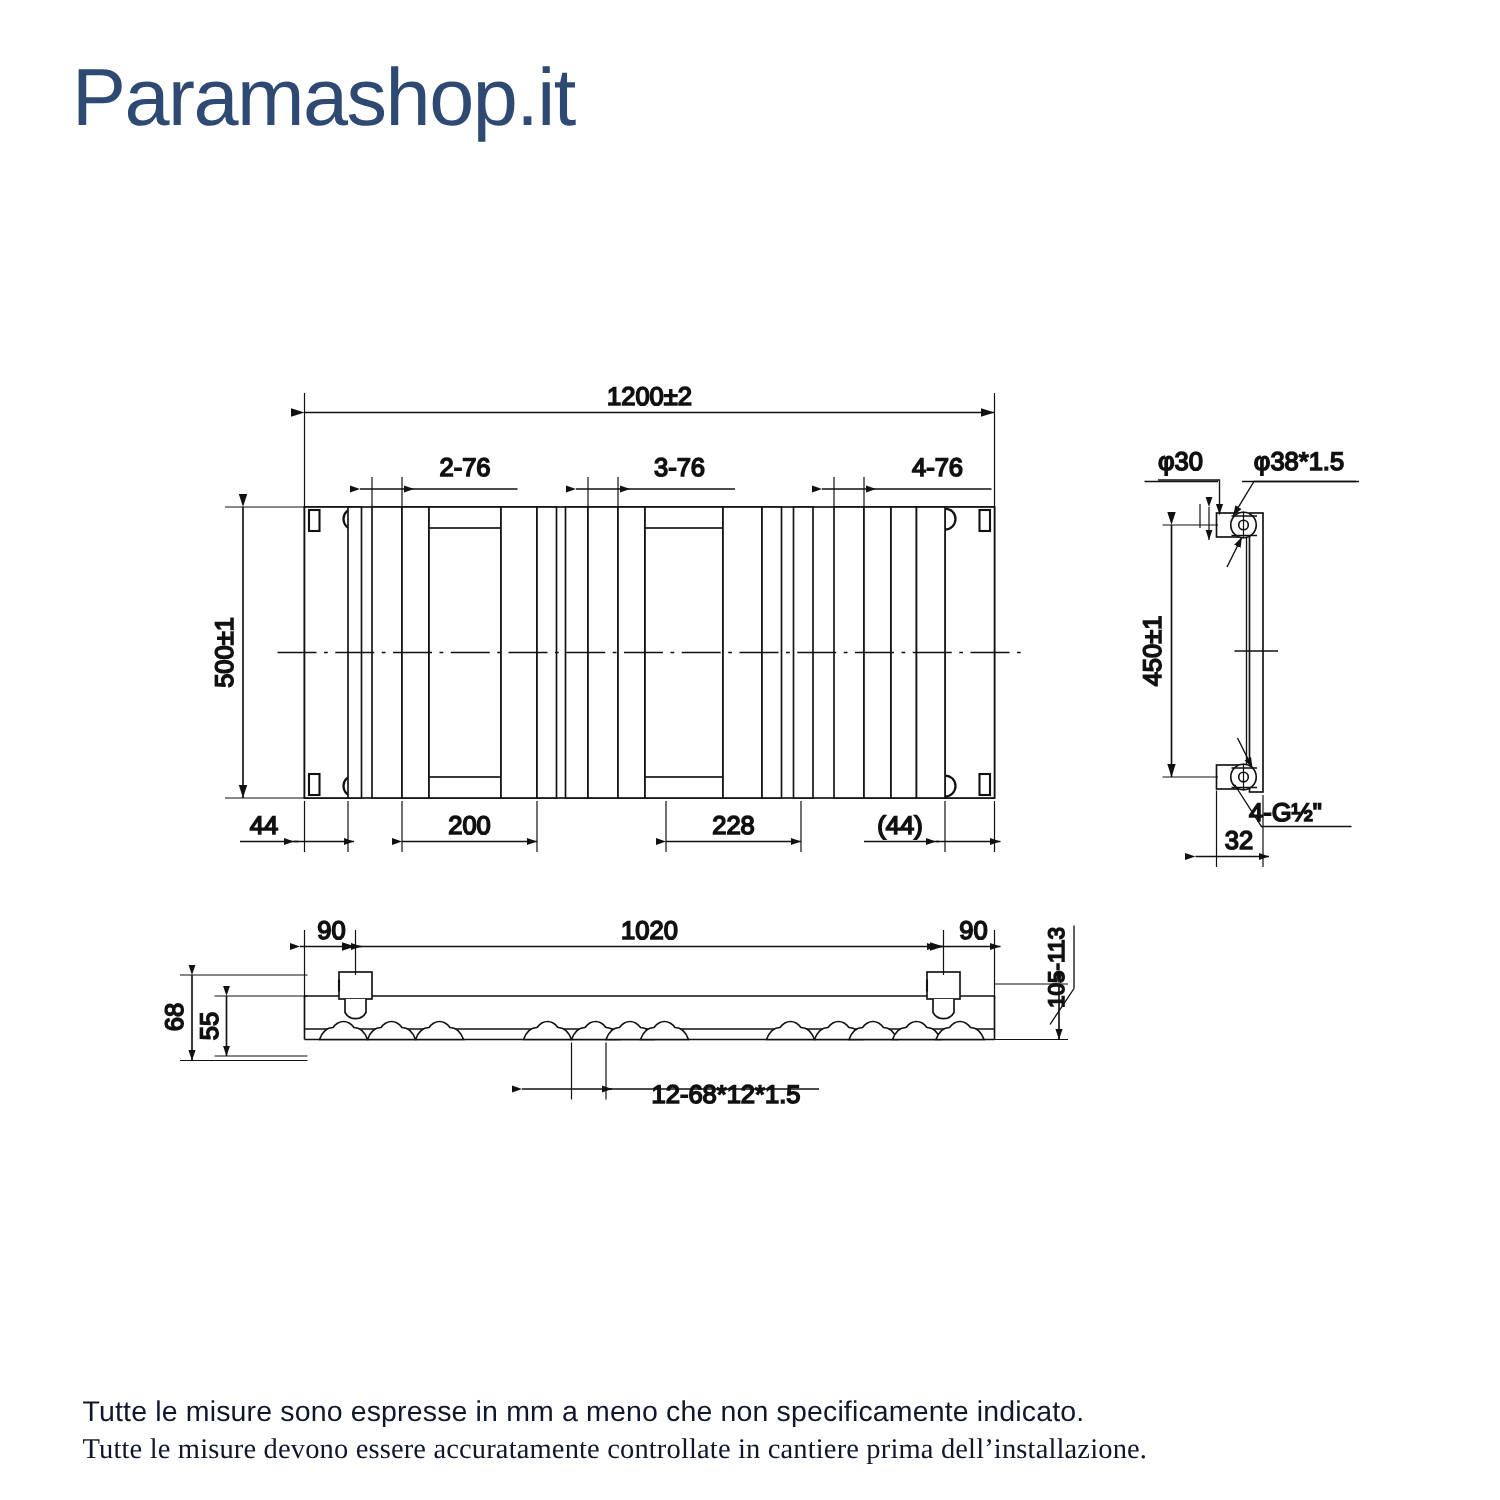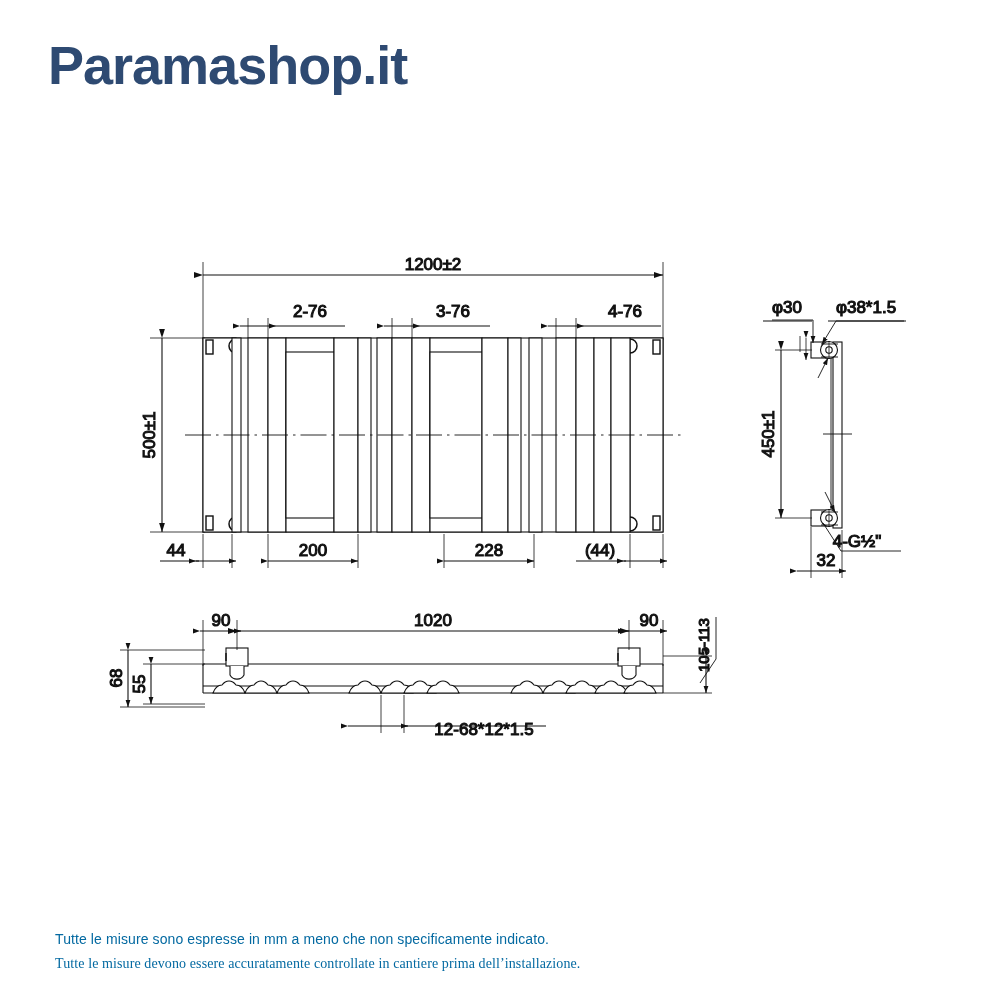--- a/index.html
+++ b/index.html
@@ -1,21 +1,21 @@
 <!DOCTYPE html>
 <html><head>
 <meta charset="utf-8">
 <style>
   html,body{margin:0;padding:0;background:#ffffff;}
   body{width:1000px;height:1000px;position:relative;
        font-family:"Liberation Sans","DejaVu Sans",sans-serif;overflow:hidden;}
-  #logo{position:absolute;left:48px;top:38px;font-size:54px;font-weight:bold;
+  #logo{position:absolute;left:48px;top:38px;font-size:54px;font-weight:normal;
         letter-spacing:-1px;color:#2e4a72;line-height:1;}
   #drawing{position:absolute;left:0;top:0;width:1000px;height:1000px;}
-  .note{position:absolute;left:55px;font-size:14px;color:#0369a1;
+  .note{position:absolute;left:55px;font-size:19px;color:#0f172a;
         letter-spacing:.1px;white-space:nowrap;}
   #note1{top:931px;}
   #note2{top:956px;font-family:Liberation Serif, serif;}
   svg text{font-family:"Liberation Sans","DejaVu Sans",sans-serif;fill:#111;}
 </style>
 </head>
 <body>
 
 <div id="logo">Paramashop.it</div>
 

